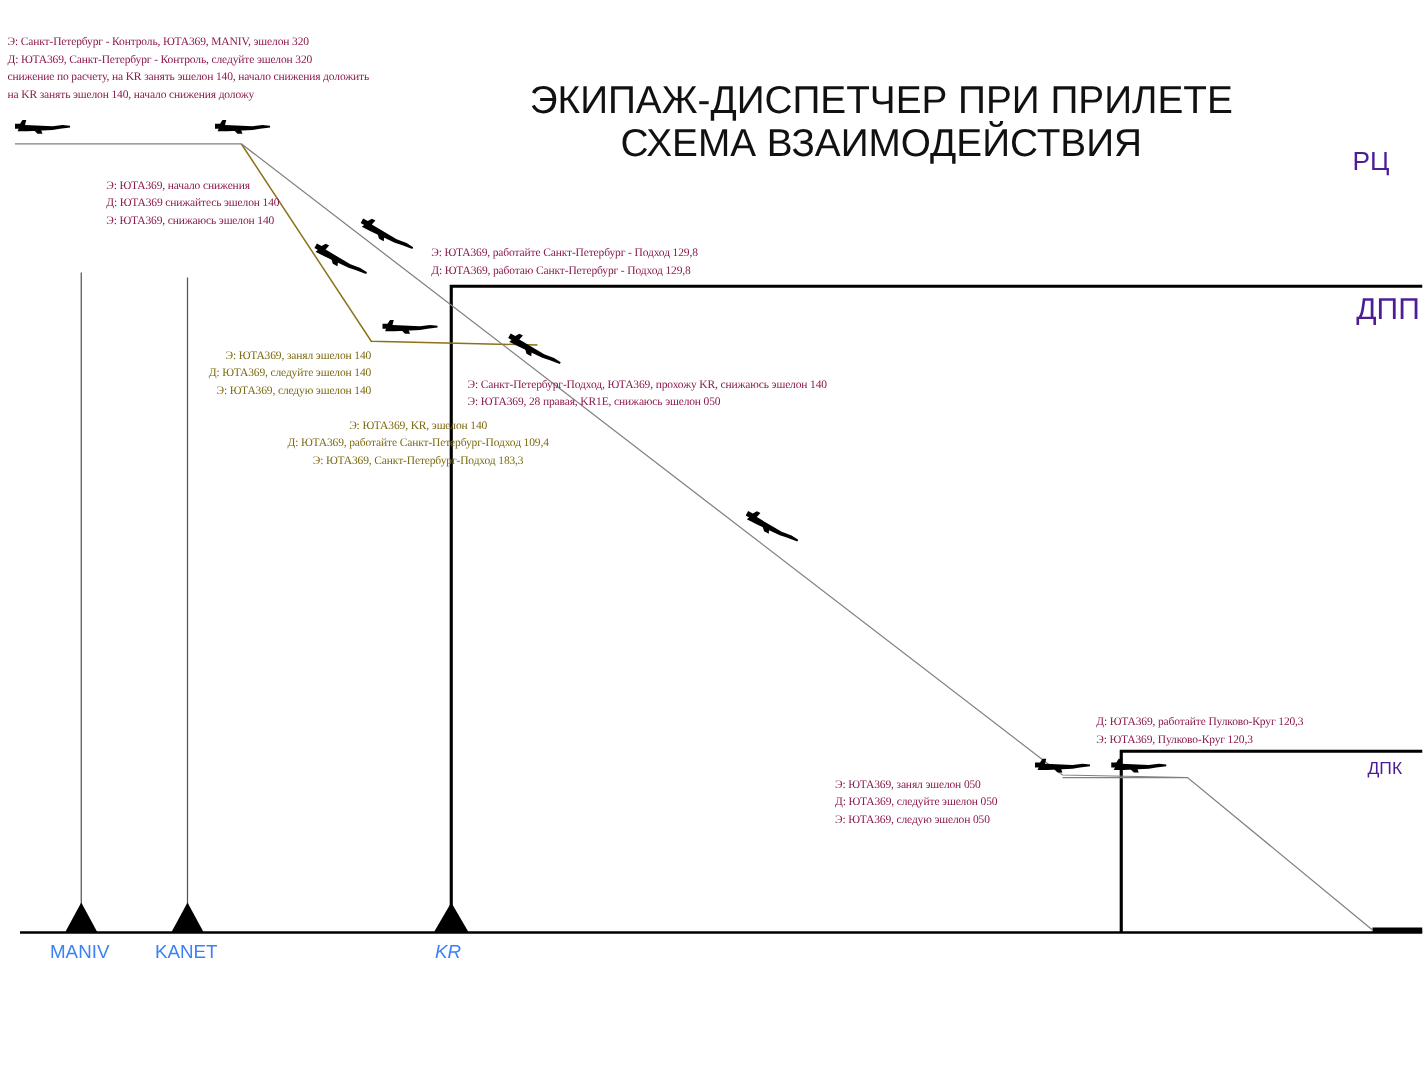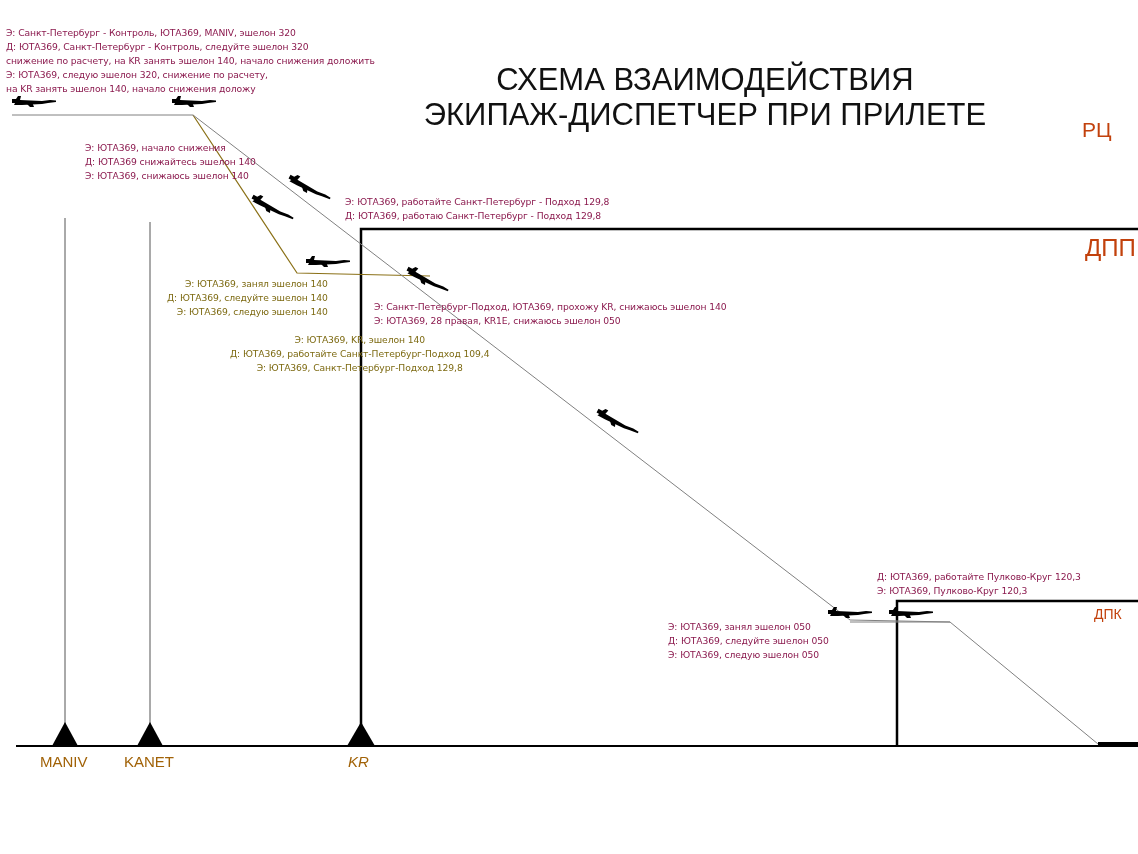--- a/index.html
+++ b/index.html
@@ -1,24 +1,24 @@
 <!DOCTYPE html>
 <html><head>
   <meta charset="utf-8">
   <style>
     html, body { margin: 0; padding: 0; background: #ffffff; }
     body { width: 1138px; height: 854px; position: relative; overflow: hidden; font-family: "Liberation Sans", sans-serif; }
     #canvas { position: absolute; left: 0; top: 0; width: 1138px; height: 854px; }
     .msg { position: absolute; font-family: "DejaVu Sans", sans-serif; font-size: 9.2px; line-height: 14px; white-space: nowrap; letter-spacing: -0.1px; }
-    .msg div { height: 14px; }
+    .msg div { height: 14px; font-family: Liberation Serif, serif; }
     .purple { color: #8b1a4e; }
     .olive { color: #7d6a12; }
     .title { position: absolute; left: 400px; top: 62px; width: 610px; text-align: center; font-family: "Liberation Sans", sans-serif; font-size: 31px; line-height: 35px; color: #111; }
-    .zone { position: absolute; font-family: "Liberation Sans", sans-serif; font-size: 21px; color: #c2410c; }
-    .fix { position: absolute; font-family: "Liberation Sans", sans-serif; font-size: 15px; color: #a16207; }
+    .zone { position: absolute; font-family: "Liberation Sans", sans-serif; font-size: 21px; color: #4c1d95; }
+    .fix { position: absolute; font-family: "Liberation Sans", sans-serif; font-size: 15px; color: #3b82f6; }
   </style>
 </head>
 <body>
 
 <svg id="canvas" width="1138" height="854" viewBox="0 0 1138 854" xmlns="http://www.w3.org/2000/svg">
   <defs>
     <g id="plane-level">
 
       <path d="M0,3 L4,3 L6,0 L9,0 L8,4 L30,5 L38,4 L44,4.5 L44,6 L36,7 L30,8 L10,9 L2,9 L3,7 L0,7 Z" fill="#000"></path>
       <path d="M14,7 L20,6 L22,11 L18,11 Z" fill="#000"></path>
@@ -70,37 +70,36 @@
     </g>
   <g transform="translate(828,607)">
       <use href="#plane-level"></use>
     </g>
   <g transform="translate(889,607)">
       <use href="#plane-level"></use>
     </g>
 </svg>
 
 <div class="title">
+  <div>ЭКИПАЖ-ДИСПЕТЧЕР ПРИ ПРИЛЕТЕ</div>
   <div>СХЕМА ВЗАИМОДЕЙСТВИЯ</div>
-  <div>ЭКИПАЖ-ДИСПЕТЧЕР ПРИ ПРИЛЕТЕ</div>
 </div>
 
 <div class="zone" style="left:1082px; top:118px;">РЦ</div>
 <div class="zone" style="left:1085px; top:234px; font-size:24px;">ДПП</div>
 <div class="zone" style="left:1094px; top:606px; font-size:14px;">ДПК</div>
 
 <div class="fix" style="left:40px; top:753px;">MANIV</div>
 <div class="fix" style="left:124px; top:753px;">KANET</div>
 <div class="fix" style="left:348px; top:753px;font-style:italic;">KR</div>
 
 <div class="msg purple" style="left:6px; top:26px;">
   <div>Э: Санкт-Петербург - Контроль, ЮТА369, MANIV, эшелон 320</div>
   <div>Д: ЮТА369, Санкт-Петербург - Контроль, следуйте эшелон 320</div>
   <div>снижение по расчету, на KR занять эшелон 140, начало снижения доложить</div>
-  <div>Э: ЮТА369, следую эшелон 320, снижение по расчету,</div>
   <div>на KR занять эшелон 140, начало снижения доложу</div>
 </div>
 
 <div class="msg purple" style="left:85px; top:141px;">
   <div>Э: ЮТА369, начало снижения</div>
   <div>Д: ЮТА369 снижайтесь эшелон 140</div>
   <div>Э: ЮТА369, снижаюсь эшелон 140</div>
 </div>
 
 <div class="msg purple" style="left:345px; top:195px;">
@@ -110,21 +109,21 @@
 
 <div class="msg olive" style="left:167px; top:277px;text-align:right;">
   <div>Э: ЮТА369, занял эшелон 140</div>
   <div>Д: ЮТА369, следуйте эшелон 140</div>
   <div>Э: ЮТА369, следую эшелон 140</div>
 </div>
 
 <div class="msg olive" style="left:230px; top:333px;text-align:center;">
   <div>Э: ЮТА369, KR, эшелон 140</div>
   <div>Д: ЮТА369, работайте Санкт-Петербург-Подход 109,4</div>
-  <div>Э: ЮТА369, Санкт-Петербург-Подход 129,8</div>
+  <div>Э: ЮТА369, Санкт-Петербург-Подход 183,3</div>
 </div>
 
 <div class="msg purple" style="left:374px; top:300px;">
   <div>Э: Санкт-Петербург-Подход, ЮТА369, прохожу KR, снижаюсь эшелон 140</div>
   <div>Э: ЮТА369, 28 правая, KR1E, снижаюсь эшелон 050</div>
 </div>
 
 <div class="msg purple" style="left:668px; top:588px;margin-top:32px;">
   <div>Э: ЮТА369, занял эшелон 050</div>
   <div>Д: ЮТА369, следуйте эшелон 050</div>

